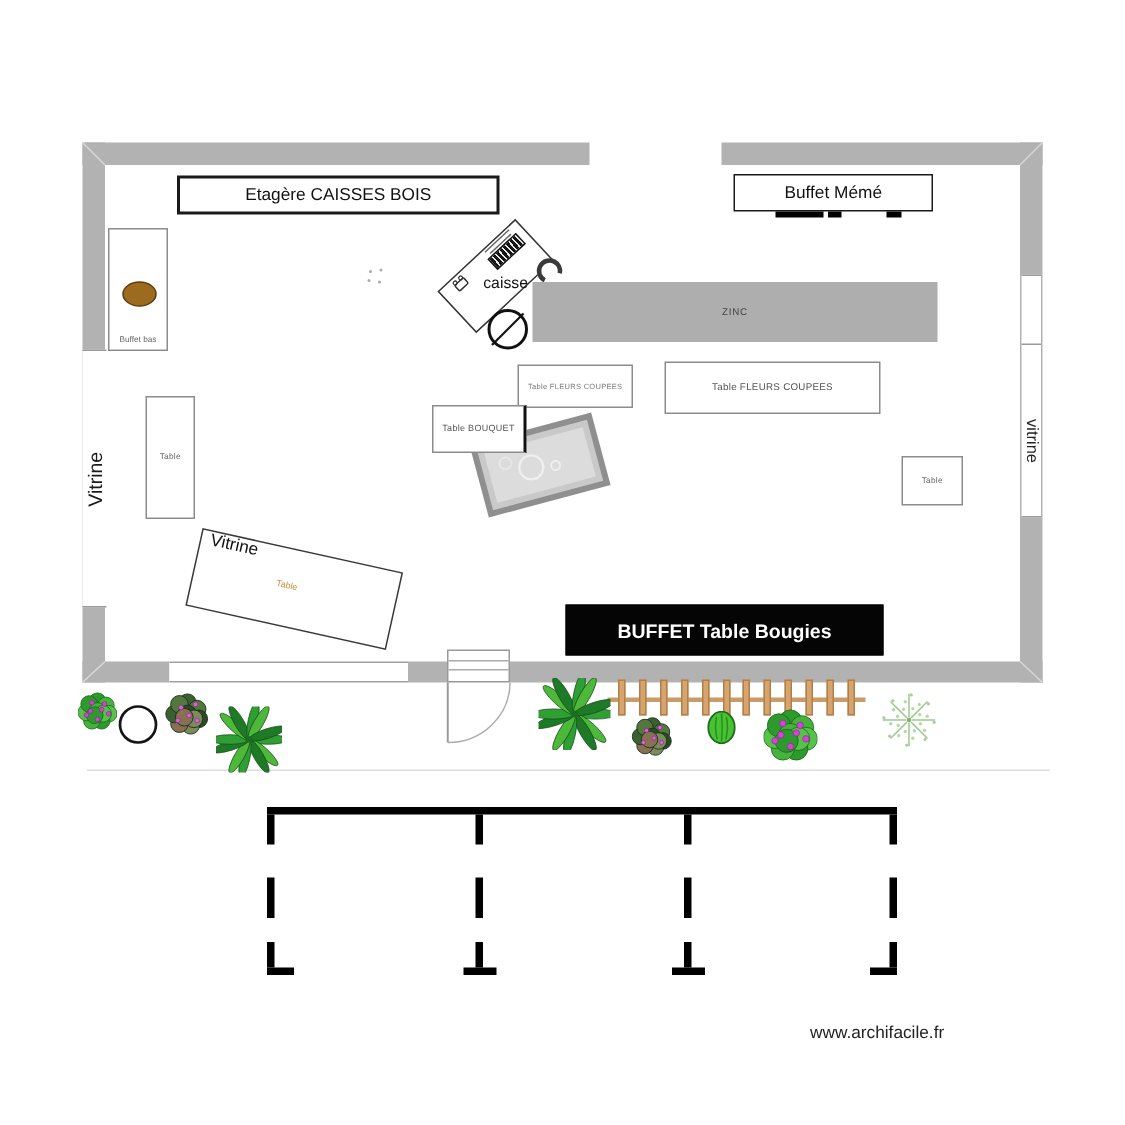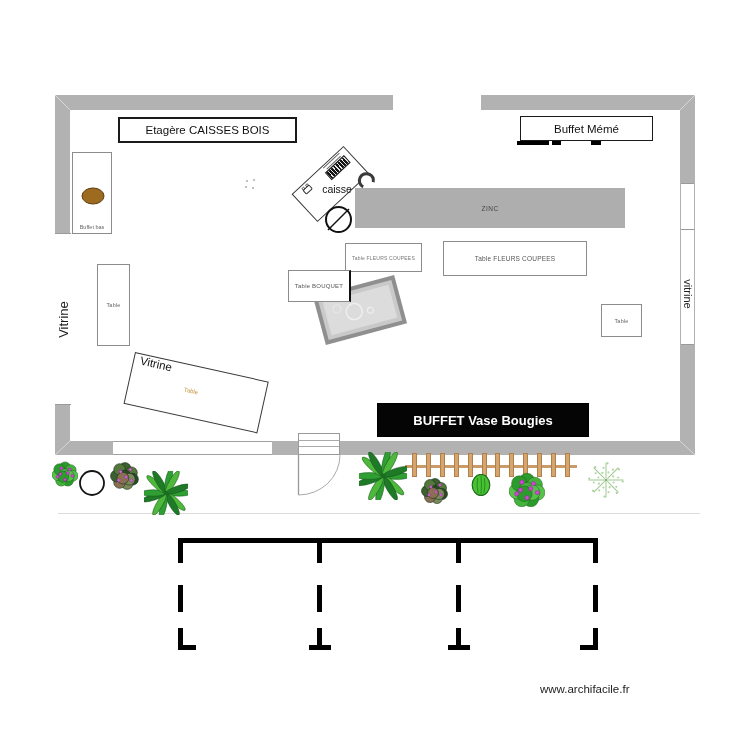--- a/index.html
+++ b/index.html
@@ -56,24 +56,24 @@
   <div class="abs" style="left:318px;top:285px;width:84px;height:50px;background:#8f8f8f;transform:rotate(-15deg);padding:4px;box-sizing:border-box;">
     <div style="width:100%;height:100%;background:#c9c9c9;padding:4px;box-sizing:border-box;">
       <svg width="100%" height="100%" viewBox="0 0 68 34" preserveAspectRatio="none" style="display:block;background:#dcdcdc;">
         <circle cx="28" cy="17" r="8" fill="none" stroke="#efefef" stroke-width="1.5"></circle>
         <circle cx="44" cy="20" r="3" fill="none" stroke="#efefef" stroke-width="1.2"></circle>
         <circle cx="12" cy="10" r="4" fill="none" stroke="#e8e8e8" stroke-width="1.2"></circle>
       </svg>
     </div>
   </div>
 
-  <div class="label-box" style="left:118px;top:117px;width:179px;height:26px;">
+  <div class="label-box" style="left:118px;top:117px;width:215px;height:26px;">
     <span>Etagère CAISSES BOIS</span>
   </div>
-  <div class="label-box" style="left:520px;top:116px;width:133px;height:25px;border-width:1.5px;">
+  <div class="label-box" style="left:489px;top:116px;width:133px;height:25px;border-width:1.5px;">
     <span>Buffet Mémé</span>
   </div>
   <div class="blackdash" style="left:517px;top:141px;width:32px;height:4px;"></div>
   <div class="blackdash" style="left:552px;top:141px;width:9px;height:4px;"></div>
   <div class="blackdash" style="left:591px;top:141px;width:10px;height:4px;"></div>
 
   <div class="box" style="left:72px;top:152px;width:40px;height:82px;flex-direction:column;justify-content:flex-end;padding-bottom:3px;">
     <svg width="26" height="20" style="position:absolute;left:7px;top:33px;">
       <ellipse cx="13" cy="10" rx="11" ry="8" fill="#9c6b1f" stroke="#5c3d10" stroke-width="1"></ellipse>
     </svg>
@@ -124,21 +124,21 @@
   <div class="box" style="left:601px;top:304px;width:41px;height:33px;">
     <span class="tinytxt" style="font-size:5.5px;color:#666;">Table</span>
   </div>
 
   <div class="abs" style="left:135px;top:352px;width:137px;height:53px;background:#fff;border:1px solid #3a3a3a;transform:rotate(12.5deg);transform-origin:0 0;box-sizing:border-box;">
     <span style="position:absolute;left:6px;top:0px;font-size:11.5px;color:#111;">Vitrine</span>
     <span style="position:absolute;left:55px;top:22px;font-size:6px;color:#c49339;">Table</span>
   </div>
 
   <div class="abs" style="left:377px;top:403px;width:210px;height:32px;background:#050505;border:1px solid #000;display:flex;align-items:center;justify-content:center;">
-    <span style="color:#fff;font-size:13px;font-weight:bold;">BUFFET Vase Bougies</span>
+    <span style="color:#fff;font-size:13px;font-weight:bold;">BUFFET Table Bougies</span>
   </div>
 
   <div class="abs" style="left:298px;top:433px;width:42px;height:22px;background:#fff;border:1px solid #999;box-sizing:border-box;">
     <div style="position:absolute;left:0;top:6px;width:100%;height:1px;background:#aaa;"></div>
     <div style="position:absolute;left:0;top:12px;width:100%;height:1px;background:#aaa;"></div>
   </div>
   <svg class="abs" style="left:294px;top:452px;" width="52" height="48">
     <line x1="4.5" y1="3" x2="4.5" y2="43" stroke="#999" stroke-width="1.3"></line>
     <path d="M 46 3 A 41.5 40 0 0 1 4.5 43" fill="none" stroke="#aaa" stroke-width="1"></path>
   </svg>

